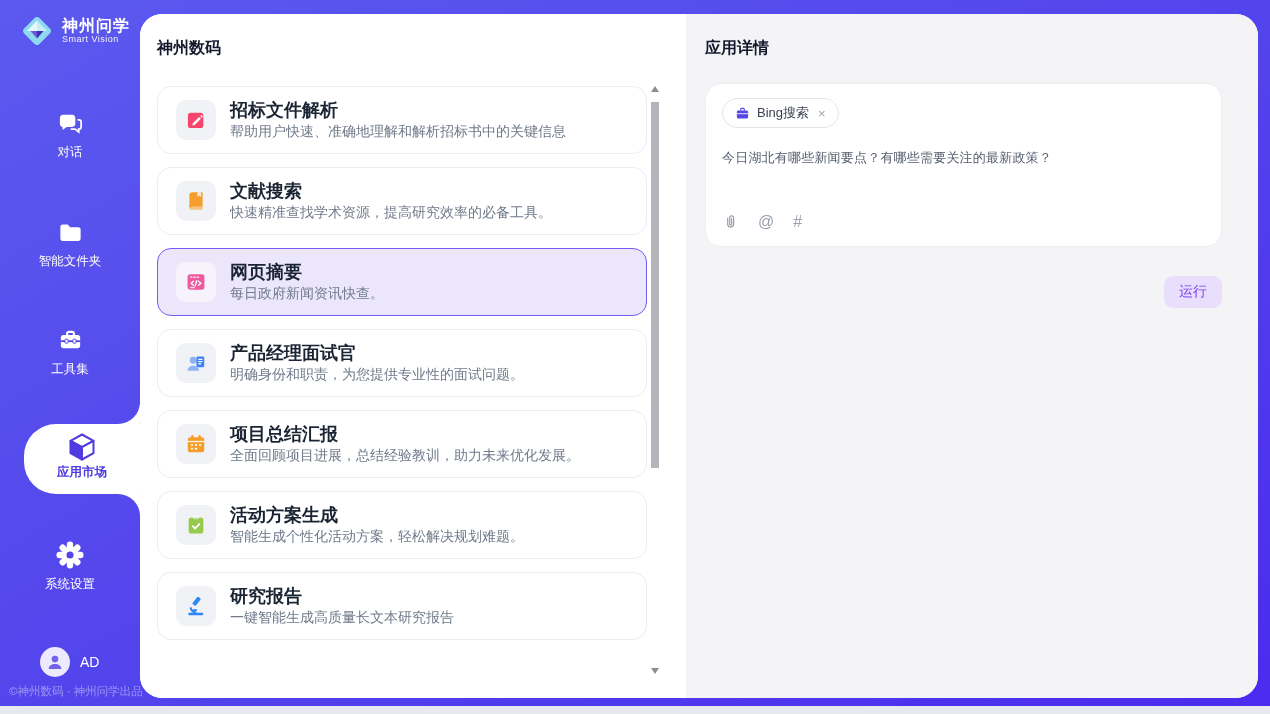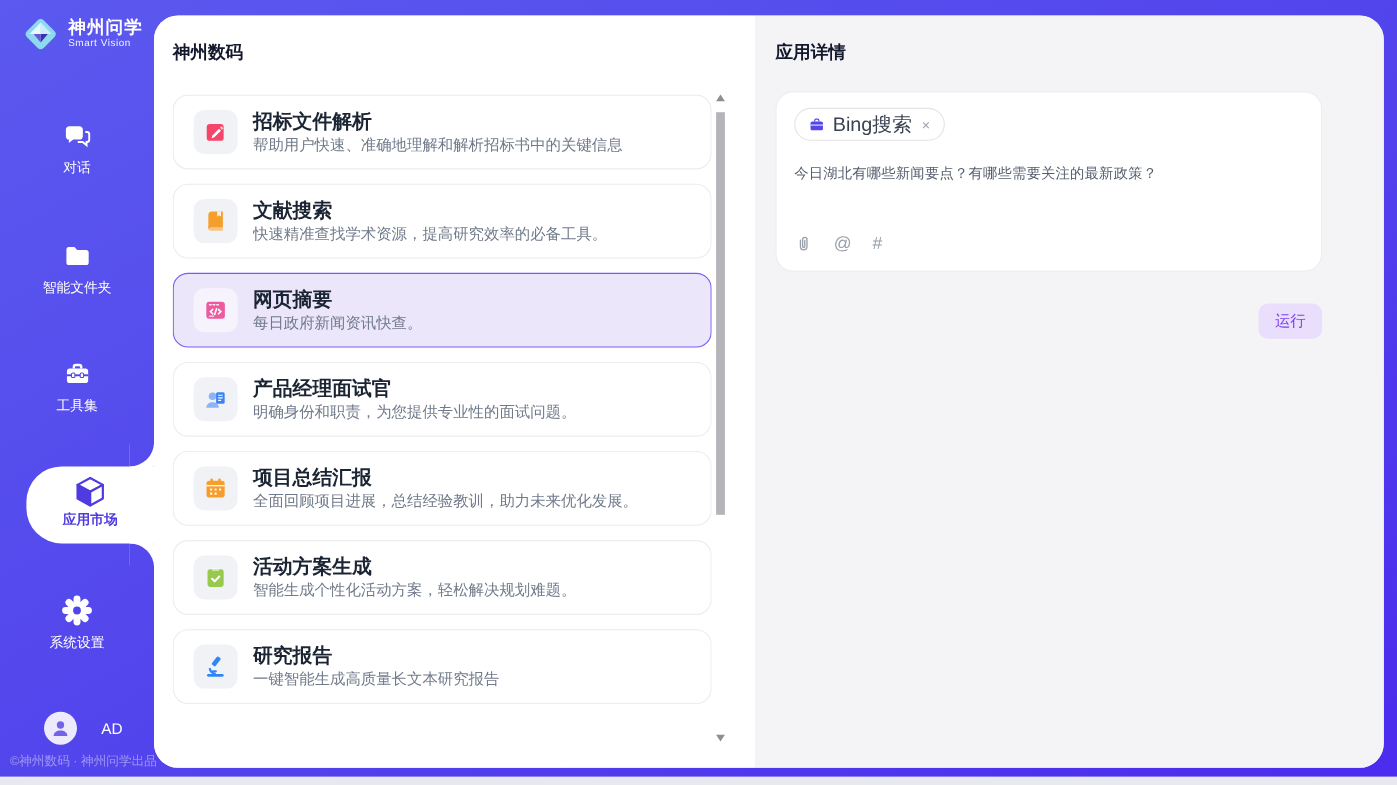--- a/index.html
+++ b/index.html
@@ -28,21 +28,21 @@
   }
   .active-bubble::before {
     content:""; position:absolute; right:0; top:-40px; width:22px; height:40px;
     border-bottom-right-radius:22px; box-shadow:0 20px 0 0 #fff;
   }
   .active-bubble::after {
     content:""; position:absolute; right:0; bottom:-40px; width:22px; height:40px;
     border-top-right-radius:22px; box-shadow:0 -20px 0 0 #fff;
   }
   .active-bubble .nav-label { color:#4f3be0; font-weight:bold; }
-  .user-row { position:absolute; left:40px; top:647px; display:flex; align-items:center; gap:22px; }
+  .user-row { position:absolute; left:40px; top:647px; display:flex; align-items:center; gap:10px; }
   .avatar { width:30px; height:30px; border-radius:50%; background:#eceafc; display:flex; align-items:center; justify-content:center; }
   .user-name { color:#fff; font-size:14px; }
   .side-footer { position:absolute; left:9px; top:684px; width:131px; color:rgba(255,255,255,.42); font-size:11.5px; white-space:nowrap; }
 
   
   .content { position:absolute; left:140px; top:14px; right:12px; bottom:16px;
     background:#fff; border-radius:22px; display:flex; overflow:hidden; }
 
   
   .list-panel { width:546px; background:#fff; position:relative; padding:24px 0 0 17px; }
@@ -61,27 +61,27 @@
   .card-desc { font-size:14px; color:#707a8a; line-height:16px; margin-top:4px;
     white-space:nowrap; overflow:hidden; }
   
   .scrollbar { position:absolute; left:510px; top:54px; width:10px; bottom:10px; }
   .sb-arrow { position:absolute; left:1px; width:0; height:0; border-left:4px solid transparent; border-right:4px solid transparent; cursor:pointer; }
   .sb-up { top:18px; border-bottom:6px solid #8d8d94; }
   .sb-down { bottom:14px; border-top:6px solid #8d8d94; }
   .sb-thumb { position:absolute; left:1px; top:34px; width:8px; height:366px; background:#b4b4ba; cursor:grab; }
 
   
-  .detail-panel { flex:1; background:#f4f4f7; padding:24px 56px 0 19px; }
+  .detail-panel { flex:1; background:#f4f4f7; padding:24px 36px 0 19px; }
   .detail-card { margin-top:24px; background:#fff; border:1px solid #ededf2; border-radius:16px;
     height:164px; padding:14px 16px; display:flex; flex-direction:column; }
   .chip { display:inline-flex; align-items:center; gap:7px; background:#fff;
     border:1px solid #e3e4e9; border-radius:16px; padding:0 12px; height:30px;
     align-self:flex-start; cursor:default; }
-  .chip-label { font-size:18px; color:#3a4150; }
+  .chip-label { font-size:13px; color:#3a4150; }
   .chip-close { font-size:13px; color:#9ca3af; margin-left:2px; cursor:pointer; line-height:1; }
   .prompt-text { margin-top:21px; font-size:13px; color:#555e6e; letter-spacing:.2px; }
   .composer-icons { margin-top:auto; display:flex; align-items:center; gap:19px; padding-bottom:2px; }
   .glyph-icon { font-size:16px; color:#99a0ab; cursor:pointer; line-height:1; }
   .run-row { display:flex; justify-content:flex-end; margin-top:29px; }
   .run-btn { background:#e9defc; color:#7c43ee; font-size:14px; border:none;
     border-radius:9px; padding:7px 15px; cursor:pointer; font-family:inherit; }
 </style>
 </head>
 <body>

